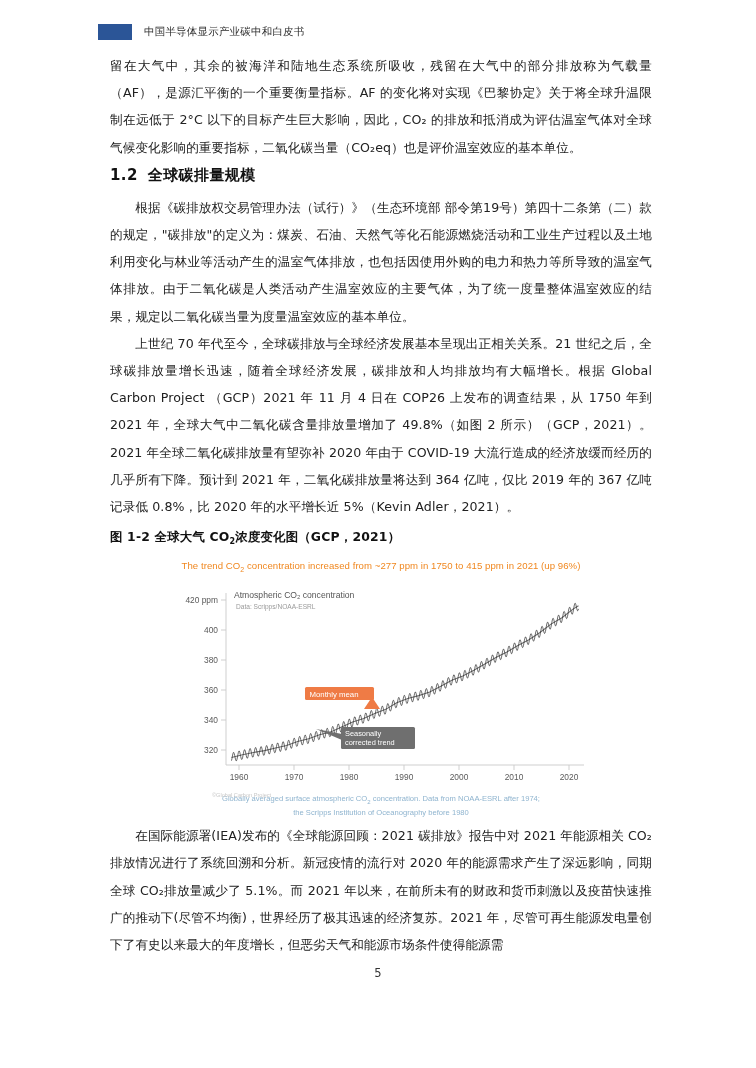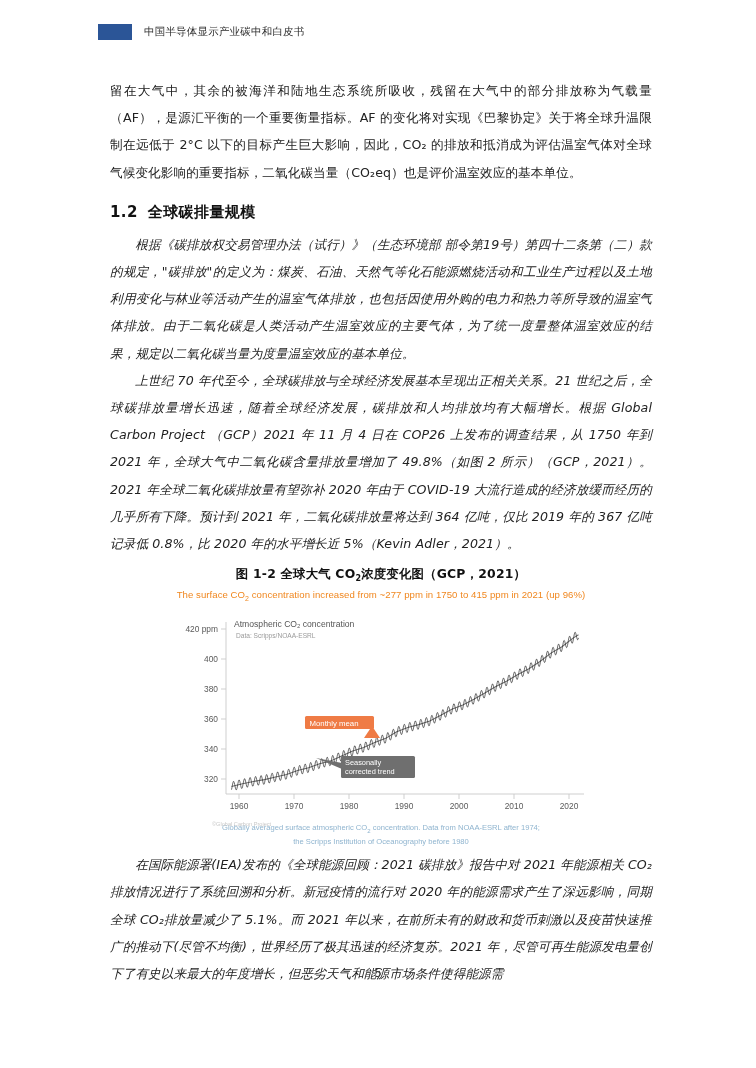--- a/index.html
+++ b/index.html
@@ -51,58 +51,57 @@
     font-size: 10.5px;
     letter-spacing: 0.2px;
     color: #2c2c2c;
     font-family: "DejaVu Sans", "Liberation Sans", sans-serif;
     white-space: nowrap;
   }
 
   
   .content {
     position: absolute;
-    top: 77px;
+    top: 52px;
     left: 110px;
     width: 542px;
   }
 
   p.body-par {
     margin: 0 0 0 0;
     font-size: 12.6px;
     line-height: 27.2px;
     text-align: justify;
     text-justify: inter-ideograph;
     color: #212121;
     font-family: "DejaVu Sans", "Liberation Sans", sans-serif;
     letter-spacing: 0.1px;
   }
-  p.indent { text-indent: 2em; font-style: italic; }
+  p.indent { text-indent: 2em; }
 
   h2.section-heading {
-    margin: 17px 0 9px 0;
+    margin: 5px 0 9px 0;
     font-size: 15px;
     font-weight: bold;
     color: #111;
     letter-spacing: 0.4px;
     font-family: "DejaVu Sans", "Liberation Sans", sans-serif;
   }
   h2.section-heading .num { margin-right: 10px; }
 
   
   .figure-block {
     margin-top: 9px;
   }
   .figure-caption {
-    text-align: center;
     font-size: 12.4px;
     font-weight: bold;
     color: #111;
     letter-spacing: 0.2px;
-    margin-bottom: 5px;
+    margin-bottom: 13px;
     font-family: "DejaVu Sans", "Liberation Sans", sans-serif;
   }
   .figure-caption sub { font-size: 8px; }
 
   .figure-subtitle {
     text-align: center;
     font-size: 9.6px;
     color: #f0871f;
     letter-spacing: 0.05px;
     margin-bottom: 8px;
@@ -172,21 +171,21 @@
 
     <p class="body-par indent">上世纪 70 年代至今，全球碳排放与全球经济发展基本呈现出正相关关系。21 世纪之后，全球碳排放量增长迅速，随着全球经济发展，碳排放和人均排放均有大幅增长。根据 Global Carbon Project （GCP）2021 年 11 月 4 日在 COP26 上发布的调查结果，从 1750 年到 2021 年，全球大气中二氧化碳含量排放量增加了 49.8%（如图 2 所示）（GCP，2021）。2021 年全球二氧化碳排放量有望弥补 2020 年由于 COVID-19 大流行造成的经济放缓而经历的几乎所有下降。预计到 2021 年，二氧化碳排放量将达到 364 亿吨，仅比 2019 年的 367 亿吨记录低 0.8%，比 2020 年的水平增长近 5%（Kevin Adler，2021）。</p>
 
     <div class="figure-block">
 
       <div class="figure-caption">
         <span>图 1-2 全球大气 CO</span><sub>2</sub><span>浓度变化图（GCP，2021）</span>
       </div>
 
       <div class="figure-subtitle">
-        <span>The surface CO</span><sub>2</sub><span> concentration increased from ~277 ppm in 1750 to 415 ppm in 2021 (up 96%)</span>
+        <span>The trend CO</span><sub>2</sub><span> concentration increased from ~277 ppm in 1750 to 415 ppm in 2021 (up 96%)</span>
       </div>
 
       <div class="chart-wrap">
         <svg class="chart-svg" width="430" height="210" viewBox="0 0 430 210">
 
           <g>
             <line x1="60" y1="12" x2="60" y2="184" stroke="#c9c9c9" stroke-width="0.9"></line>
             <line x1="60" y1="184" x2="418" y2="184" stroke="#c9c9c9" stroke-width="0.9"></line>
           </g>
 

